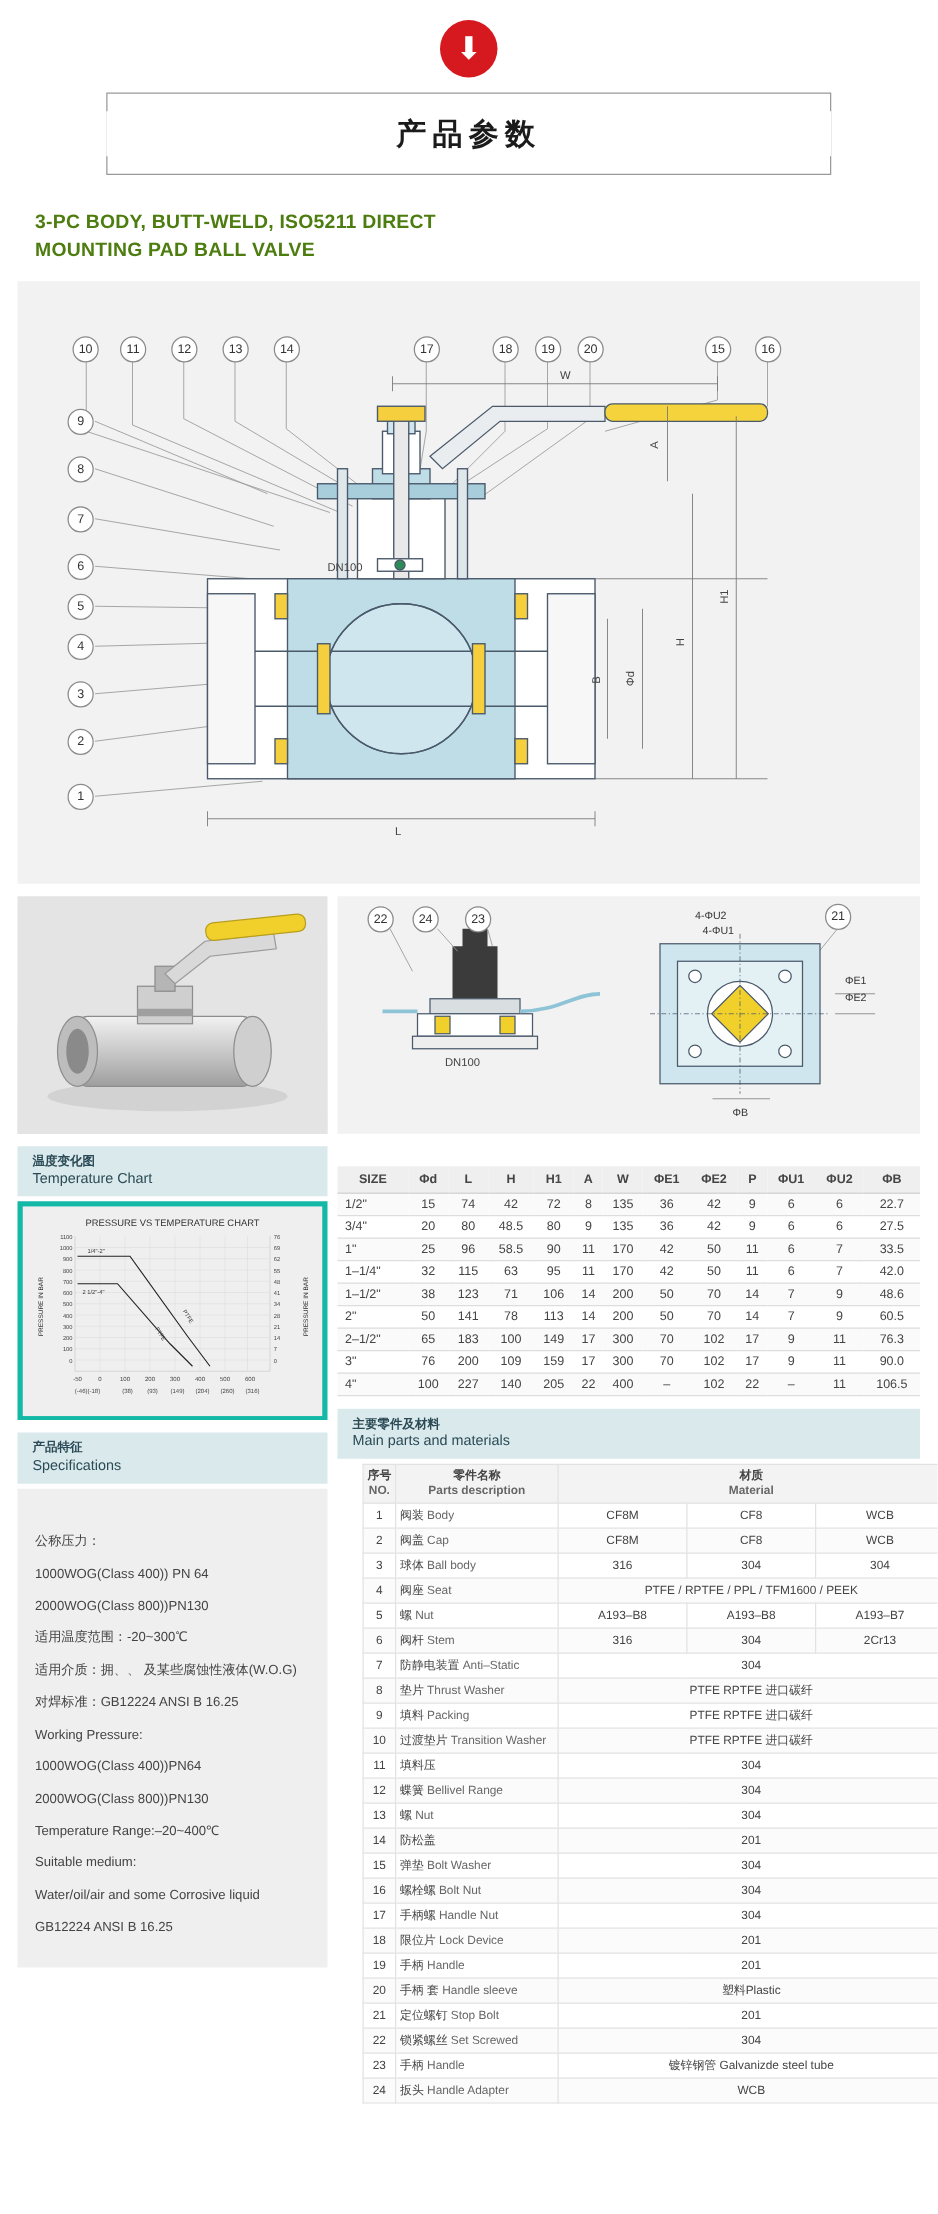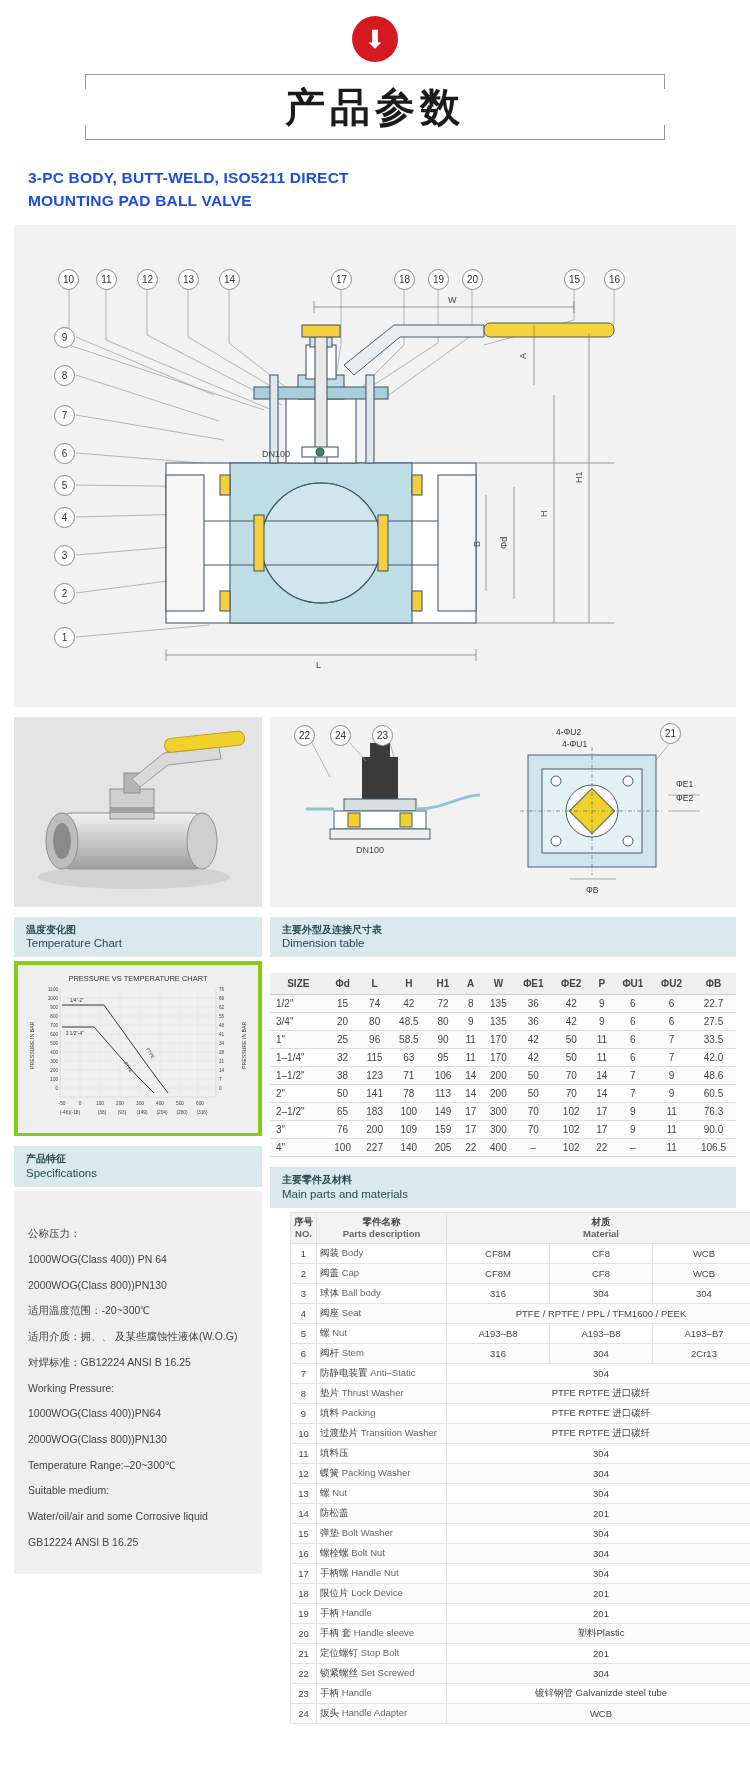--- a/index.html
+++ b/index.html
@@ -27,27 +27,27 @@
     display: flex; align-items: center; justify-content: center;
     position: relative;
   }
   .title-frame:before, .title-frame:after {
     content: ""; position: absolute; top: 14px; bottom: 14px;
     width: 28px; background: #fff;
   }
   .title-frame:before { left: -1px; }
   .title-frame:after { right: -1px; }
   .title-frame h1 {
-    margin: 0; font-size: 40px; letter-spacing: 5px;
+    margin: 0; font-size: 24px; letter-spacing: 5px;
     font-weight: bold; color: #1b1b1b; z-index: 2; background: #fff;
     padding: 0 14px;
   }
   .subtitle {
     margin: 26px 28px 12px;
-    font-size: 15.5px; font-weight: bold; color: #1d4ed8;
+    font-size: 15.5px; font-weight: bold; color: #4d7c0f;
     line-height: 1.5; letter-spacing: .2px;
   }
 
   
   .drawing-box {
     margin: 0 14px;
     background: #f2f2f2;
     height: 482px;
     position: relative;
     overflow: hidden;
@@ -80,21 +80,21 @@
 
   .bar {
     background: #d9e9ec;
     padding: 7px 12px;
     line-height: 1.25;
   }
   .bar .cn { font-size: 10px; font-weight: bold; color: #2b4a55; }
   .bar .en { font-size: 11.5px; color: #2b4a55; }
 
   .chart-box {
-    background: #84cc16; height: 175px; margin-top: 4px;
+    background: #14b8a6; height: 175px; margin-top: 4px;
     display: flex; align-items: center; justify-content: center;
   }
   .spec-box {
     background: #efefef; margin-top: 4px; padding: 30px 14px 18px;
     font-size: 10.5px; color: #444; line-height: 2.45;
   }
 
   table { border-collapse: collapse; width: 100%; }
   .dim-table { margin-top: 16px; font-size: 10px; }
   .dim-table th, .dim-table td {
@@ -447,32 +447,28 @@
         <div>公称压力：</div>
         <div>1000WOG(Class 400)) PN 64</div>
         <div>2000WOG(Class 800))PN130</div>
         <div>适用温度范围：-20~300℃</div>
         <div>适用介质：拥、、 及某些腐蚀性液体(W.O.G)</div>
         <div>对焊标准：GB12224 ANSI B 16.25</div>
         <div></div>
         <div>Working Pressure:</div>
         <div>1000WOG(Class 400))PN64</div>
         <div>2000WOG(Class 800))PN130</div>
-        <div>Temperature Range:–20~300℃</div>
+        <div>Temperature Range:–20~400℃</div>
         <div>Suitable medium:</div>
         <div>Water/oil/air and some Corrosive liquid</div>
         <div>GB12224 ANSI B 16.25</div>
       </div>
     </div>
 
     <div class="col-right">
-      <div class="bar">
-        <div class="cn">主要外型及连接尺寸表</div>
-        <div class="en">Dimension table</div>
-      </div>
 
       <table class="dim-table">
         <thead>
           <tr>
             <th>SIZE</th>
             <th>Φd</th>
             <th>L</th>
             <th>H</th>
             <th>H1</th>
             <th>A</th>
@@ -714,21 +710,21 @@
               <td class="nm"><span>过渡垫片</span> <span class="small-en">Transition Washer</span></td>
               <td class="mat" colspan="3">PTFE RPTFE 进口碳纤</td>
             </tr>
             <tr>
               <td class="num">11</td>
               <td class="nm"><span>填料压</span> <span class="small-en"></span></td>
               <td class="mat" colspan="3">304</td>
             </tr>
             <tr>
               <td class="num">12</td>
-              <td class="nm"><span>蝶簧</span> <span class="small-en">Packing Washer</span></td>
+              <td class="nm"><span>蝶簧</span> <span class="small-en">Bellivel Range</span></td>
               <td class="mat" colspan="3">304</td>
             </tr>
             <tr>
               <td class="num">13</td>
               <td class="nm"><span>螺</span> <span class="small-en">Nut</span></td>
               <td class="mat" colspan="3">304</td>
             </tr>
             <tr>
               <td class="num">14</td>
               <td class="nm"><span>防松盖</span> <span class="small-en"></span></td>

